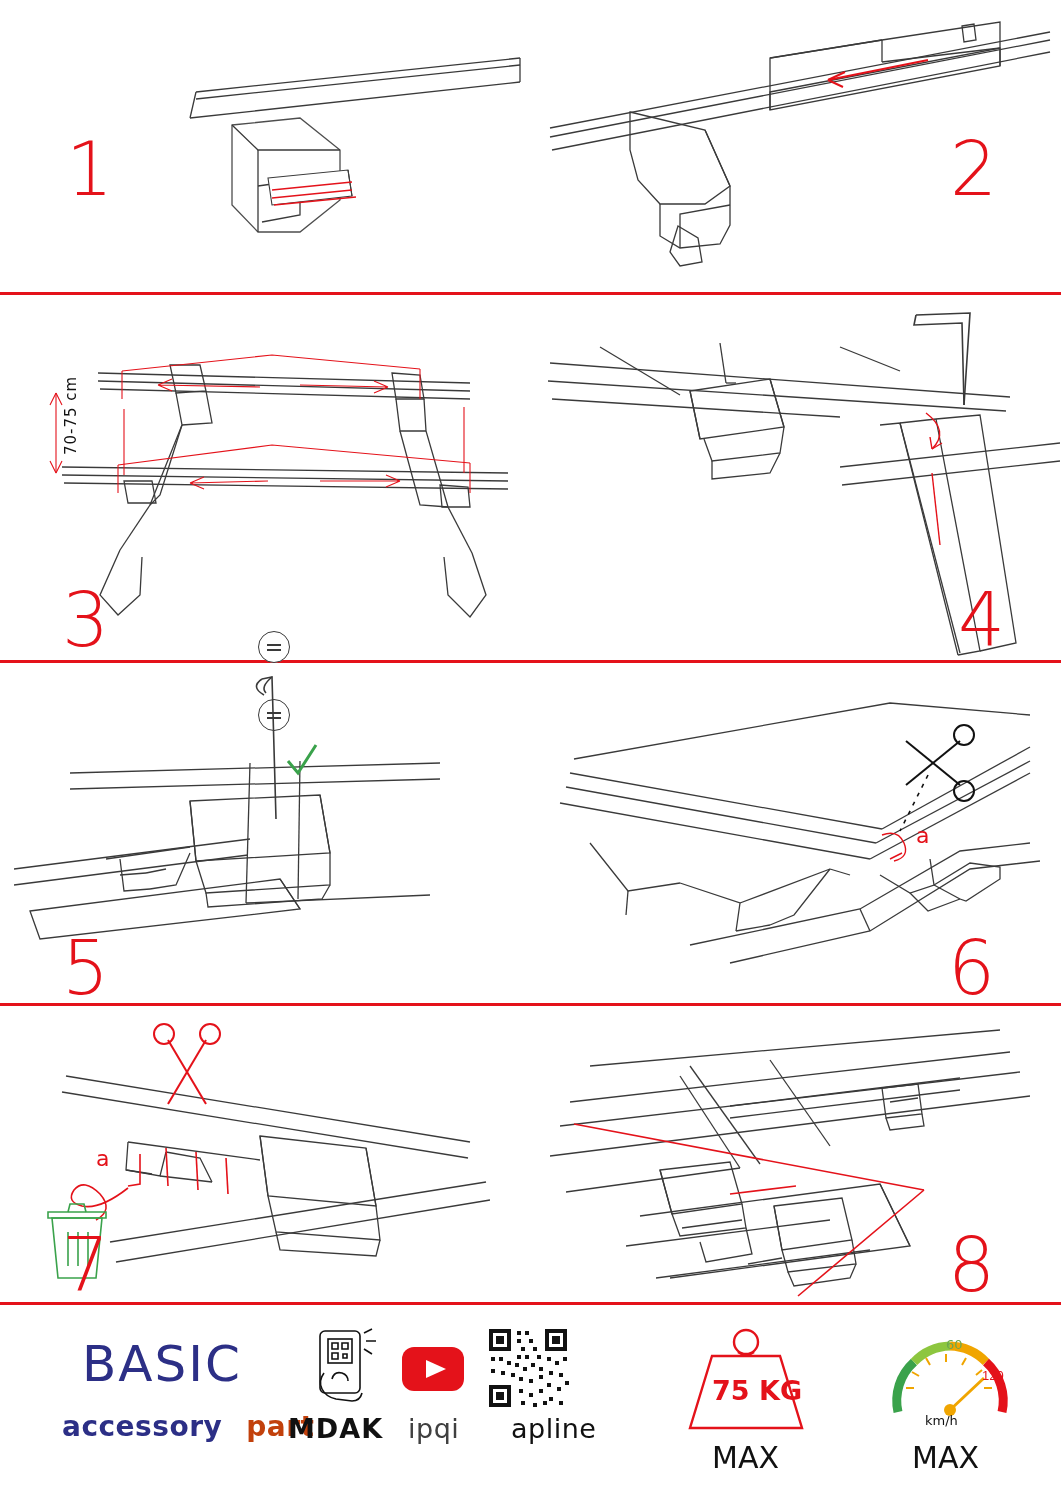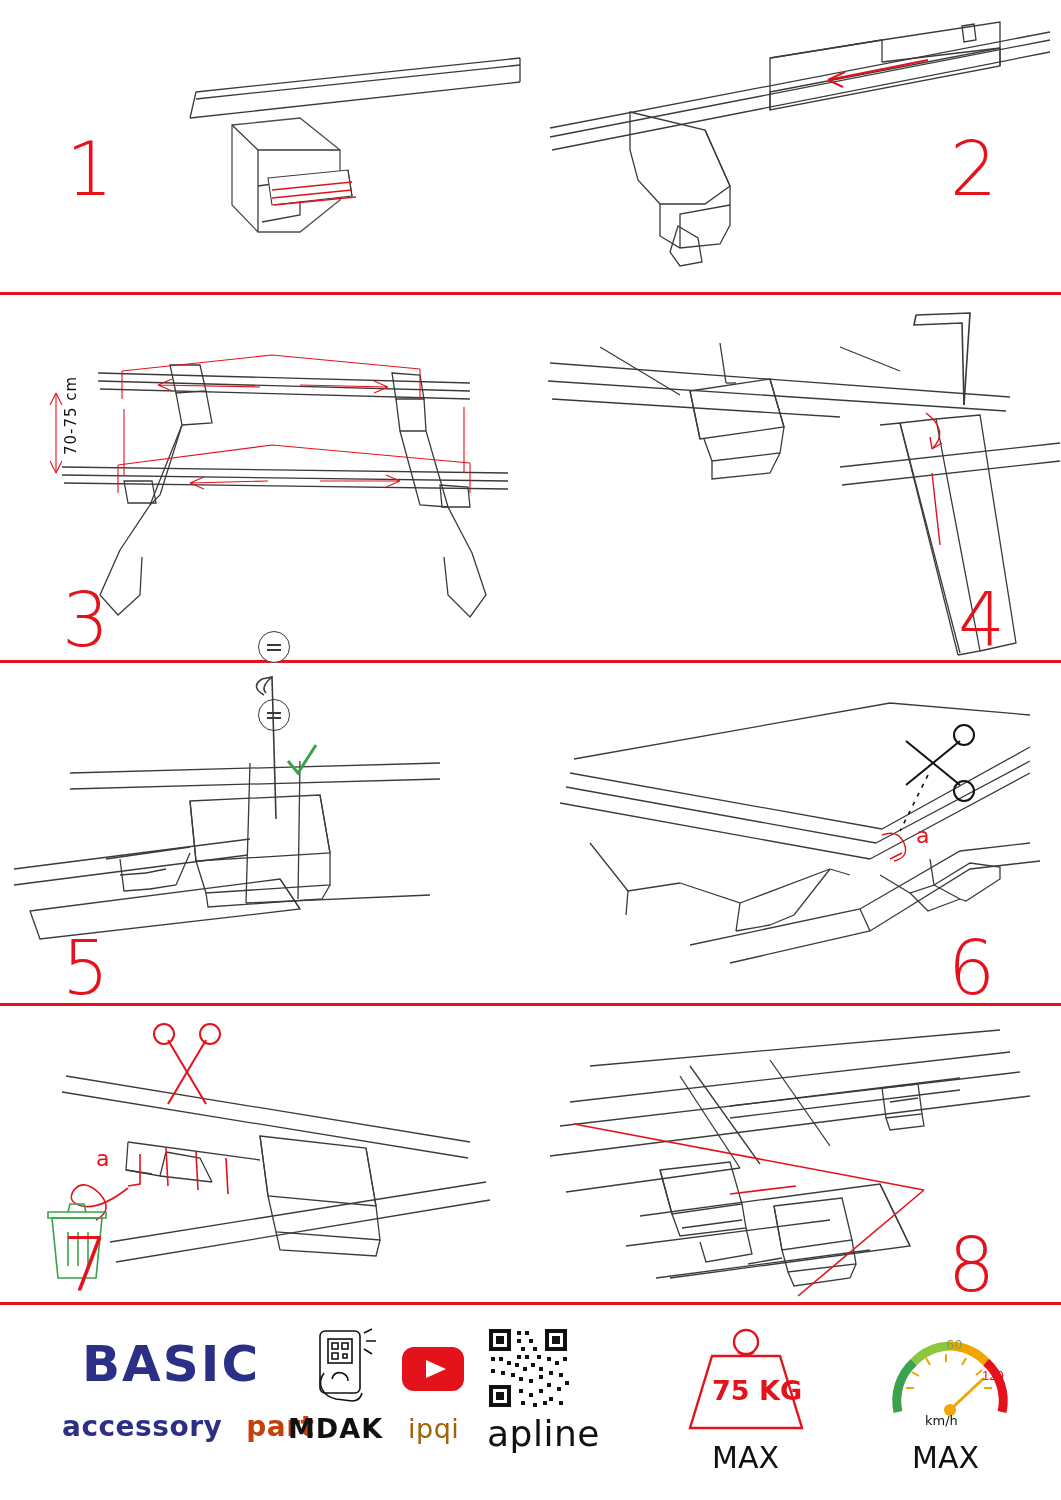--- a/index.html
+++ b/index.html
@@ -11,26 +11,26 @@
 
   
   .panel{position:absolute;box-sizing:border-box;}
   .stepnum{position:absolute;font-family:"DejaVu Sans",sans-serif;font-weight:300;color:#e4121a;font-size:74px;line-height:1;letter-spacing:-2px;}
 
   .art{position:absolute;inset:0;}
   .art svg{position:absolute;left:0;top:0;overflow:visible;}
 
   
   .footer{position:absolute;left:0;top:1305px;width:1061px;height:195px;}
-  .brand-basic{position:absolute;left:82px;top:30px;font-family:"DejaVu Sans",sans-serif;font-weight:700;font-size:50px;letter-spacing:2px;color:#2c2f86;text-align:center;}
+  .brand-basic{position:absolute;left:82px;top:30px;font-family:"DejaVu Sans",sans-serif;font-weight:400;font-size:50px;letter-spacing:2px;color:#2c2f86;text-align:center;}
   .brand-accessory{position:absolute;left:62px;top:105px;font-family:"DejaVu Sans",sans-serif;font-weight:700;font-size:28px;letter-spacing:.5px;color:#2c2f86;}
   .brand-accessory .part{color:#c2410c;margin-left:24px;}
   .lbl-mdak{position:absolute;left:288px;top:108px;font-family:"DejaVu Sans",sans-serif;font-weight:700;font-size:27px;letter-spacing:1px;color:#111;}
-  .lbl-ipqi{position:absolute;left:408px;top:108px;font-family:"DejaVu Sans",sans-serif;font-size:27px;letter-spacing:.5px;color:#a16207;}
-  .lbl-apline{position:absolute;left:487px;top:108px;font-family:"DejaVu Sans",sans-serif;font-size:36px;letter-spacing:.5px;color:#2c2f86;text-align:right;}
+  .lbl-ipqi{position:absolute;left:408px;top:108px;font-family:"DejaVu Sans",sans-serif;font-size:27px;letter-spacing:.5px;color:#404040;}
+  .lbl-apline{position:absolute;left:511px;top:108px;font-family:"DejaVu Sans",sans-serif;font-size:27px;letter-spacing:.5px;color:#2c2f86;text-align:right;}
   .lbl-apline .ap{color:#111;}
   .weight-val{position:absolute;left:700px;top:1375px;font-family:"DejaVu Sans",sans-serif;font-weight:700;font-size:27px;color:#e4121a;margin-left:12px;}
   .max1{position:absolute;left:712px;top:1440px;font-family:"DejaVu Sans",sans-serif;font-size:30px;color:#111;}
   .max2{position:absolute;left:912px;top:1440px;font-family:"DejaVu Sans",sans-serif;font-size:30px;color:#111;}
   .kmh{position:absolute;left:925px;top:1413px;font-family:"DejaVu Sans",sans-serif;font-size:13px;color:#111;}
   .spd60{position:absolute;left:946px;top:1337px;font-family:"DejaVu Sans",sans-serif;font-size:13px;color:#6aa84f;}
   .spd120{position:absolute;left:982px;top:1368px;font-family:Liberation Sans, sans-serif;font-size:13px;color:#e4121a;}
 
   .dimlabel{position:absolute;font-family:"DejaVu Sans",sans-serif;font-size:15px;color:#111;transform:rotate(-90deg);transform-origin:left top;white-space:nowrap;letter-spacing:1px;}
   .alabel{position:absolute;font-family:"DejaVu Sans",sans-serif;font-size:22px;color:#e4121a;}

